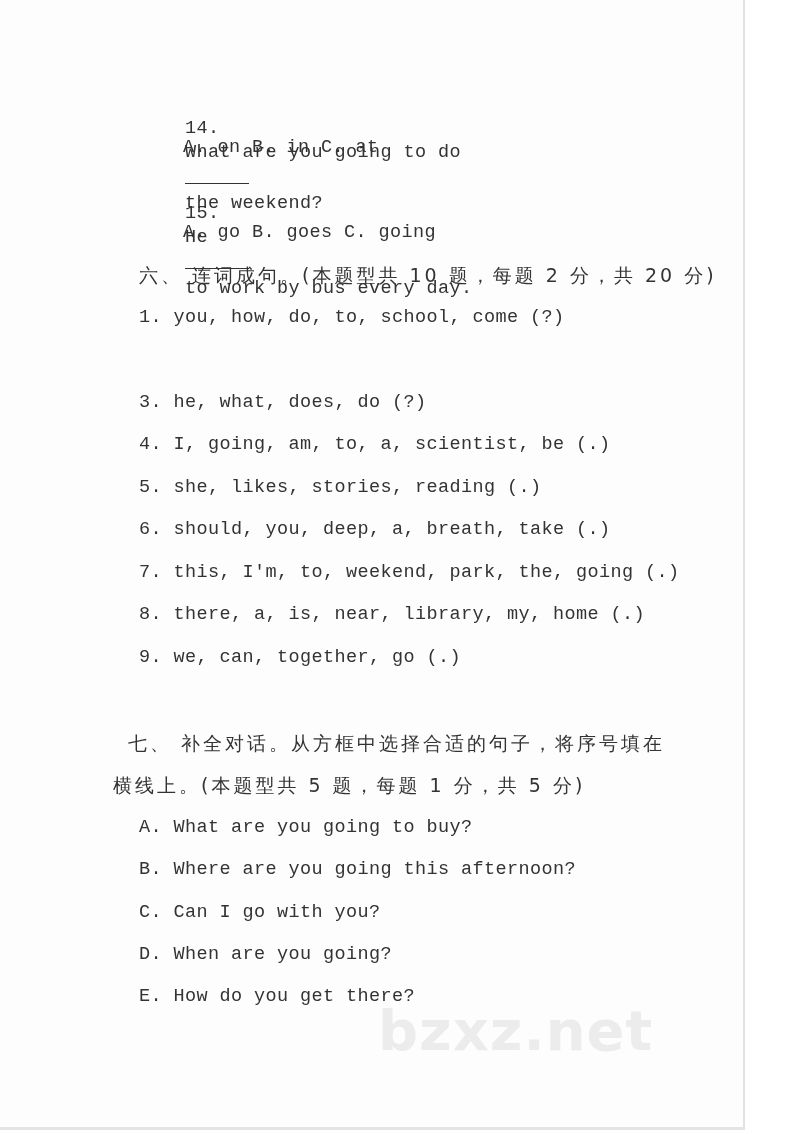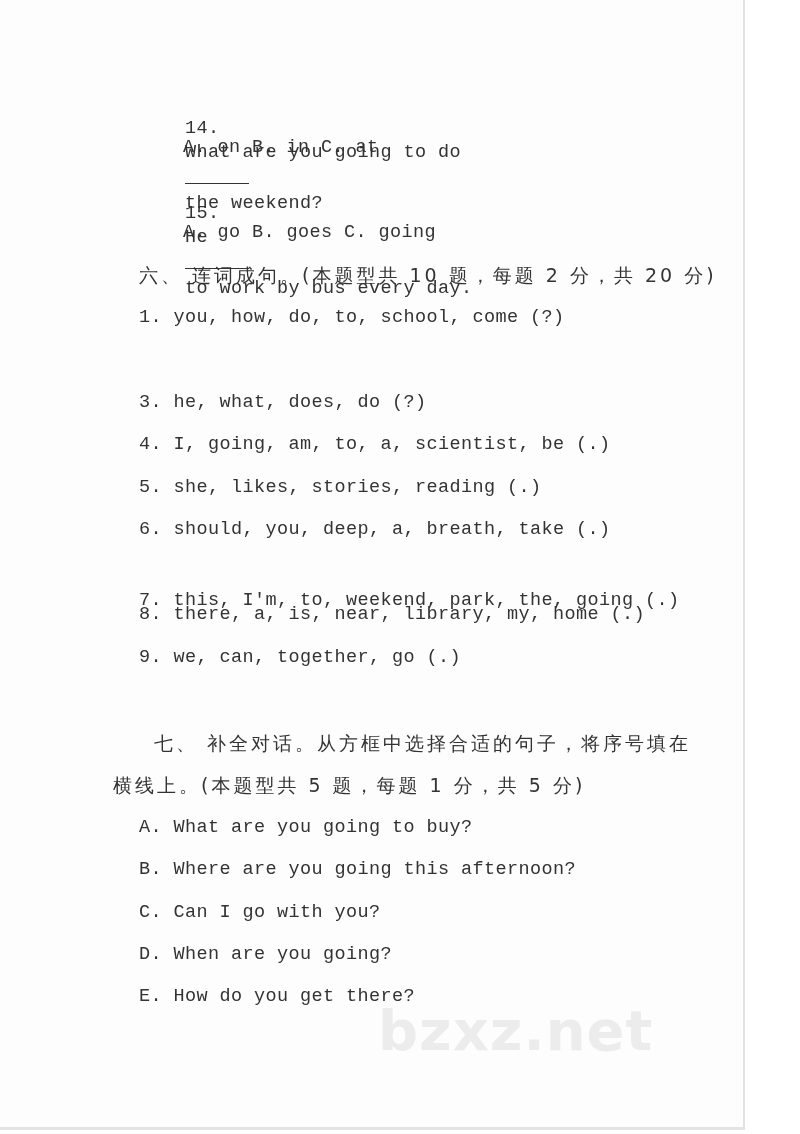--- a/index.html
+++ b/index.html
@@ -80,25 +80,25 @@
   </div>
   <div class="line" style="left:183px; top:221px;">A. go B. goes C. going</div>
 
   <div class="line cjk" style="left:139px; top:263px;">六、 连词成句。(本题型共 10 题，每题 2 分，共 20 分)</div>
 
   <div class="line" style="left:139px; top:306px;">1. you, how, do, to, school, come (?)</div>
   <div class="line" style="left:139px; top:391px;">3. he, what, does, do (?)</div>
   <div class="line" style="left:139px; top:433px;">4. I, going, am, to, a, scientist, be (.)</div>
   <div class="line" style="left:139px; top:476px;">5. she, likes, stories, reading (.)</div>
   <div class="line" style="left:139px; top:518px;">6. should, you, deep, a, breath, take (.)</div>
-  <div class="line" style="left:139px; top:561px;margin-top:28px;">7. this, I'm, to, weekend, park, the, going (.)</div>
+  <div class="line" style="left:139px; top:561px;">7. this, I'm, to, weekend, park, the, going (.)</div>
   <div class="line" style="left:139px; top:603px;">8. there, a, is, near, library, my, home (.)</div>
   <div class="line" style="left:139px; top:646px;">9. we, can, together, go (.)</div>
 
-  <div class="line cjk" style="left:154px; top:731px;">七、 补全对话。从方框中选择合适的句子，将序号填在</div>
+  <div class="line cjk" style="left:128px; top:731px;">七、 补全对话。从方框中选择合适的句子，将序号填在</div>
   <div class="line cjk" style="left:113px; top:773px;">横线上。(本题型共 5 题，每题 1 分，共 5 分)</div>
 
   <div class="line" style="left:139px; top:816px;">A. What are you going to buy?</div>
   <div class="line" style="left:139px; top:858px;">B. Where are you going this afternoon?</div>
   <div class="line" style="left:139px; top:901px;">C. Can I go with you?</div>
   <div class="line" style="left:139px; top:943px;">D. When are you going?</div>
   <div class="line" style="left:139px; top:985px;">E. How do you get there?</div>
 
   <div class="watermark">bzxz.net</div>
 </div>

